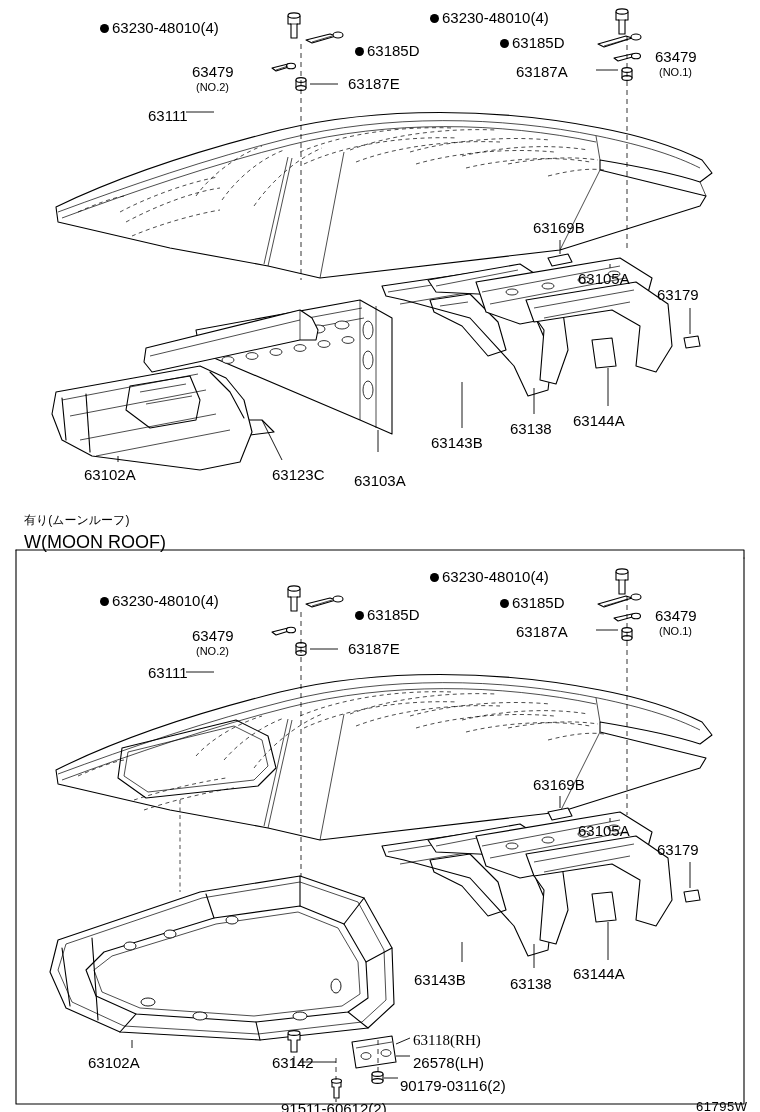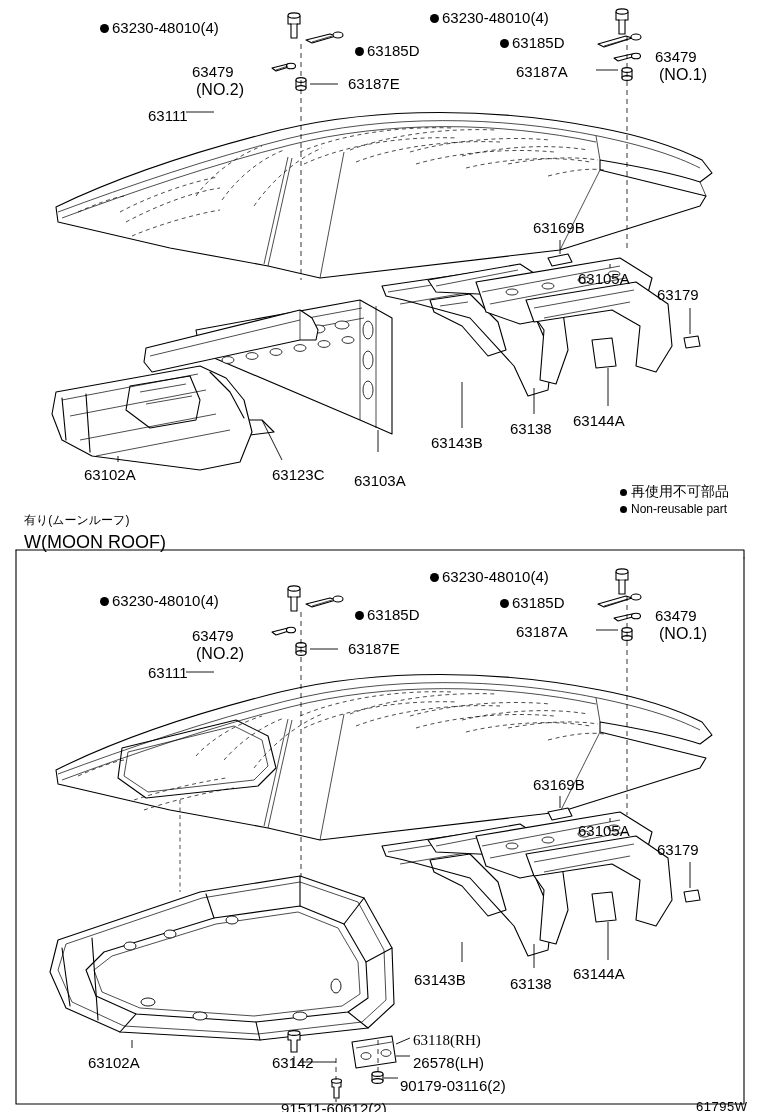--- a/index.html
+++ b/index.html
@@ -31,21 +31,21 @@
   }
   .lbl {
     position: absolute;
     font-size: 15px;
     font-family: "Liberation Sans", sans-serif;
     white-space: nowrap;
     letter-spacing: 0px;
     line-height: 1.05;
   }
   .lbl.small {
-    font-size: 16px;
+    font-size: 11px;
   }
   .lbl.jp {
     font-size: 12px;
   }
   .lbl.code {
     font-size: 13px;
     letter-spacing: 0.5px;
   }
   .bullet {
     display: inline-block;
@@ -471,24 +471,20 @@
   <div class="lbl" style="left:533px; top:220px;">63169B</div>
   <div class="lbl" style="left:578px; top:271px;">63105A</div>
   <div class="lbl" style="left:657px; top:287px;">63179</div>
   <div class="lbl" style="left:431px; top:435px;">63143B</div>
   <div class="lbl" style="left:510px; top:421px;">63138</div>
   <div class="lbl" style="left:573px; top:413px;">63144A</div>
   <div class="lbl" style="left:84px; top:467px;">63102A</div>
   <div class="lbl" style="left:272px; top:467px;">63123C</div>
   <div class="lbl" style="left:354px; top:457px;margin-top:16px;">63103A</div>
 
-  <div class="legend" style="left:620px; top:481px;">
-    <span class="row jp"><span class="bullet sm"></span><span>再使用不可部品</span></span>
-    <span class="row en"><span class="bullet sm"></span><span>Non-reusable part</span></span>
-  </div>
 
   <div class="lbl jp" style="left:24px; top:514px;">有り(ムーンルーフ)</div>
   <div class="lbl" style="left:24px; top:533px; font-size:18px;">W(MOON ROOF)</div>
 
   <div class="lbl" style="left:100px; top:593px;"><span class="bullet"></span><span>63230-48010(4)</span></div>
   <div class="lbl" style="left:430px; top:569px;"><span class="bullet"></span><span>63230-48010(4)</span></div>
   <div class="lbl" style="left:355px; top:607px;"><span class="bullet"></span><span>63185D</span></div>
   <div class="lbl" style="left:500px; top:595px;"><span class="bullet"></span><span>63185D</span></div>
   <div class="lbl" style="left:192px; top:628px;">63479</div>
   <div class="lbl small" style="left:196px; top:646px;">(NO.2)</div>

